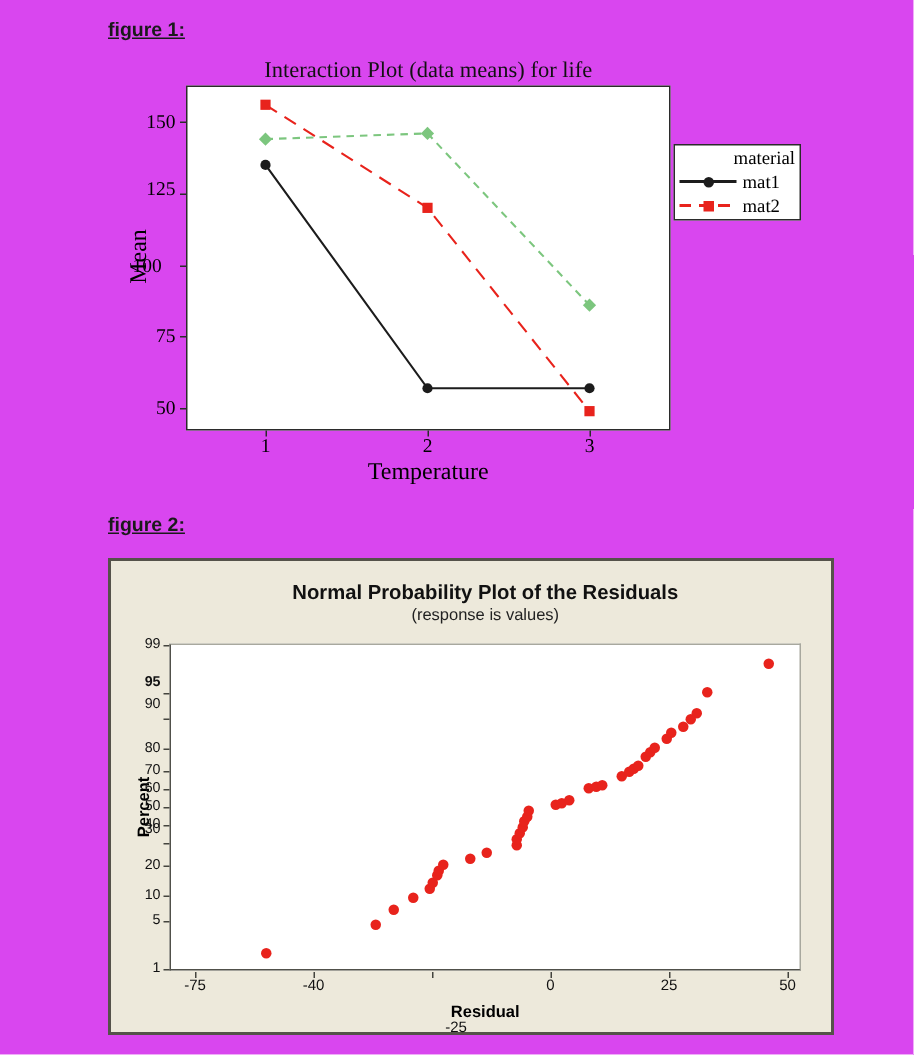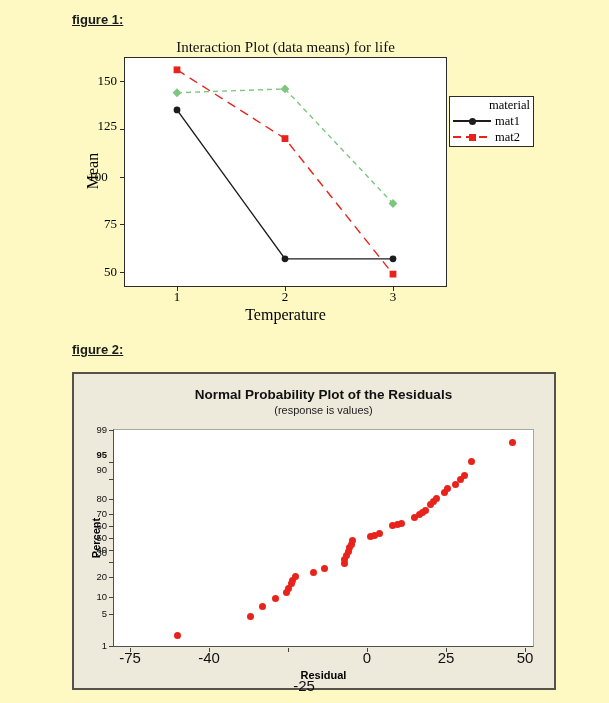--- a/index.html
+++ b/index.html
@@ -1,18 +1,18 @@
 <!DOCTYPE html>
 <html><head>
 <meta charset="utf-8">
 <style>
   * { box-sizing: border-box; margin: 0; padding: 0; }
   html,body { background:#ffffff; }
   .page {
-    position: relative; width: 609px; height: 703px; background:#fef9c3;
+    position: relative; width: 609px; height: 703px; background:#d946ef;
     font-family: "Liberation Sans", sans-serif; color:#000; overflow:hidden;
   }
   .fig-label {
     position:absolute; font-size:13px; font-weight:bold; text-decoration:underline;
     color:#1a1a1a;
   }
   #fig1-label { left:72px; top:12px; }
   #fig2-label { left:72px; top:342px; }
 
   
@@ -86,21 +86,21 @@
   .c2-xlabel {
     position:absolute; left:39px; top:295px; width:421px; text-align:center;
     font-weight:bold; font-size:11px;
   }
   .c2-ytick {
     position:absolute; left:9px; width:24px; text-align:right;
     font-size:9.5px; line-height:10px; color:#111;
   }
   .c2-xtick {
     position:absolute; top:278px; width:30px; text-align:center;
-    font-size:15px; line-height:11px; color:#111;
+    font-size:10px; line-height:11px; color:#111;
   }
   .c2-ytickmark { position:absolute; left:35px; width:4px; height:1px; background:#44443e; }
   .c2-xtickmark { position:absolute; top:274px; width:1px; height:4px; background:#44443e; }
   .dot { position:absolute; width:7px; height:7px; border-radius:50%; }
 </style>
 </head>
 <body>
 
 <div class="page">
 

